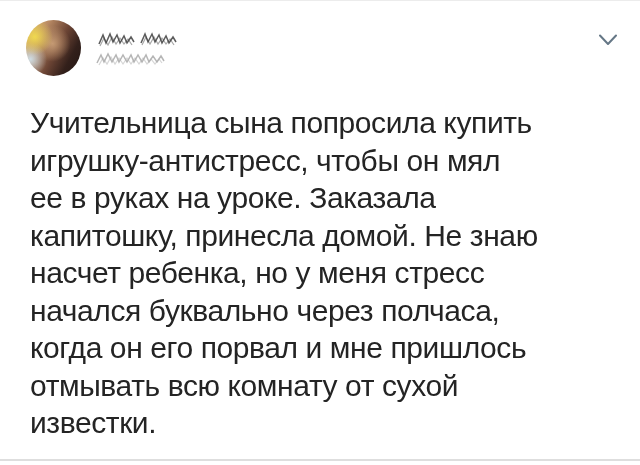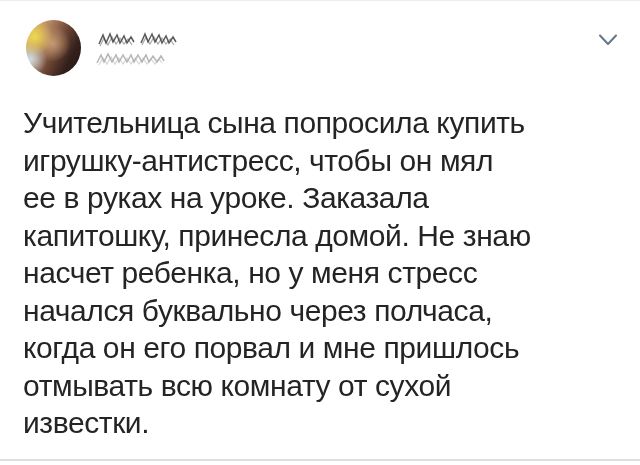--- a/index.html
+++ b/index.html
@@ -43,21 +43,21 @@
     width: 72px; height: 16px;
   }
   .chevron {
     position: absolute;
     left: 599px; top: 34px;
     width: 18px; height: 12px;
     cursor: pointer;
   }
   .tweet-text {
     position: absolute;
-    left: 23px; top: 104px;
+    left: 30px; top: 104px;
     width: 600px;
     font-size: 30px;
     line-height: 37.5px;
     letter-spacing: -0.4px;
     color: #242424;
     white-space: pre;
   }
   .divider {
     position: absolute;
     left: 0; right: 0;

